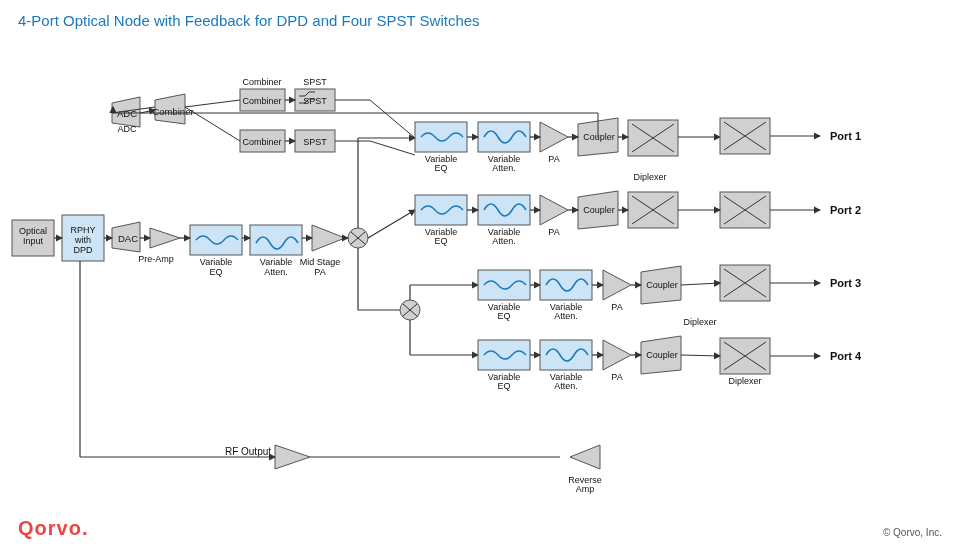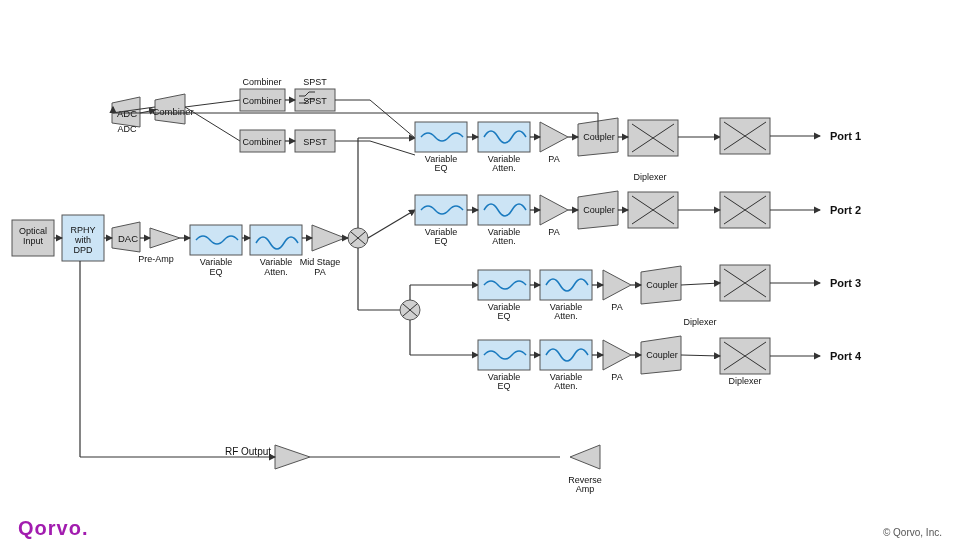--- a/index.html
+++ b/index.html
@@ -31,36 +31,37 @@
       left: 0;
       width: 960px;
       height: 550px;
     }
     #footer-logo {
       position: absolute;
       bottom: 10px;
       left: 18px;
       font-size: 20px;
       font-weight: bold;
-      color: #a21caf;
+      color: #ef4444;
       letter-spacing: 1px;
     }
     #footer-copyright {
       position: absolute;
       bottom: 12px;
       right: 18px;
       font-size: 10px;
       color: #555;
       margin-left: 20px;
     }
   </style>
 </head>
 <body>
 
 <div id="main-container">
+  <div id="title">4-Port Optical Node with Feedback for DPD and Four SPST Switches</div>
 
   <svg id="diagram" xmlns="http://www.w3.org/2000/svg">
 
     <defs>
       <marker id="arrow" markerWidth="6" markerHeight="6" refX="5" refY="3" orient="auto">
         <path d="M0,0 L0,6 L6,3 z" fill="#333"></path>
       </marker>
       <marker id="arrow-small" markerWidth="5" markerHeight="5" refX="4" refY="2.5" orient="auto">
         <path d="M0,0 L0,5 L5,2.5 z" fill="#333"></path>
       </marker>

